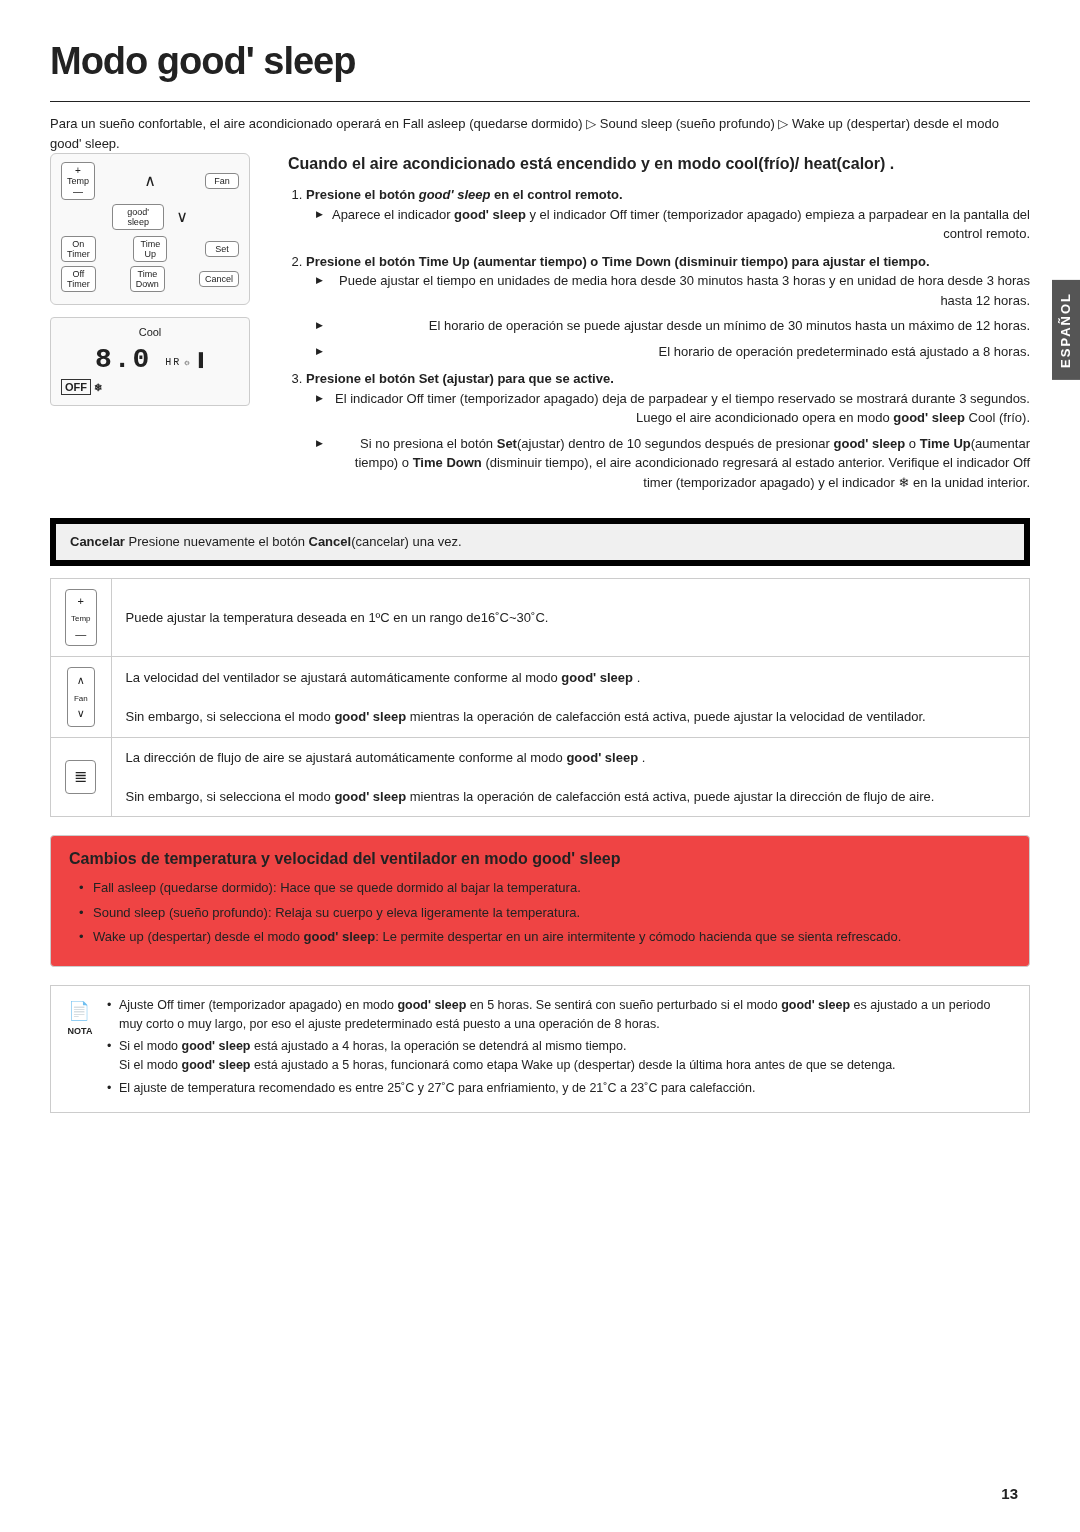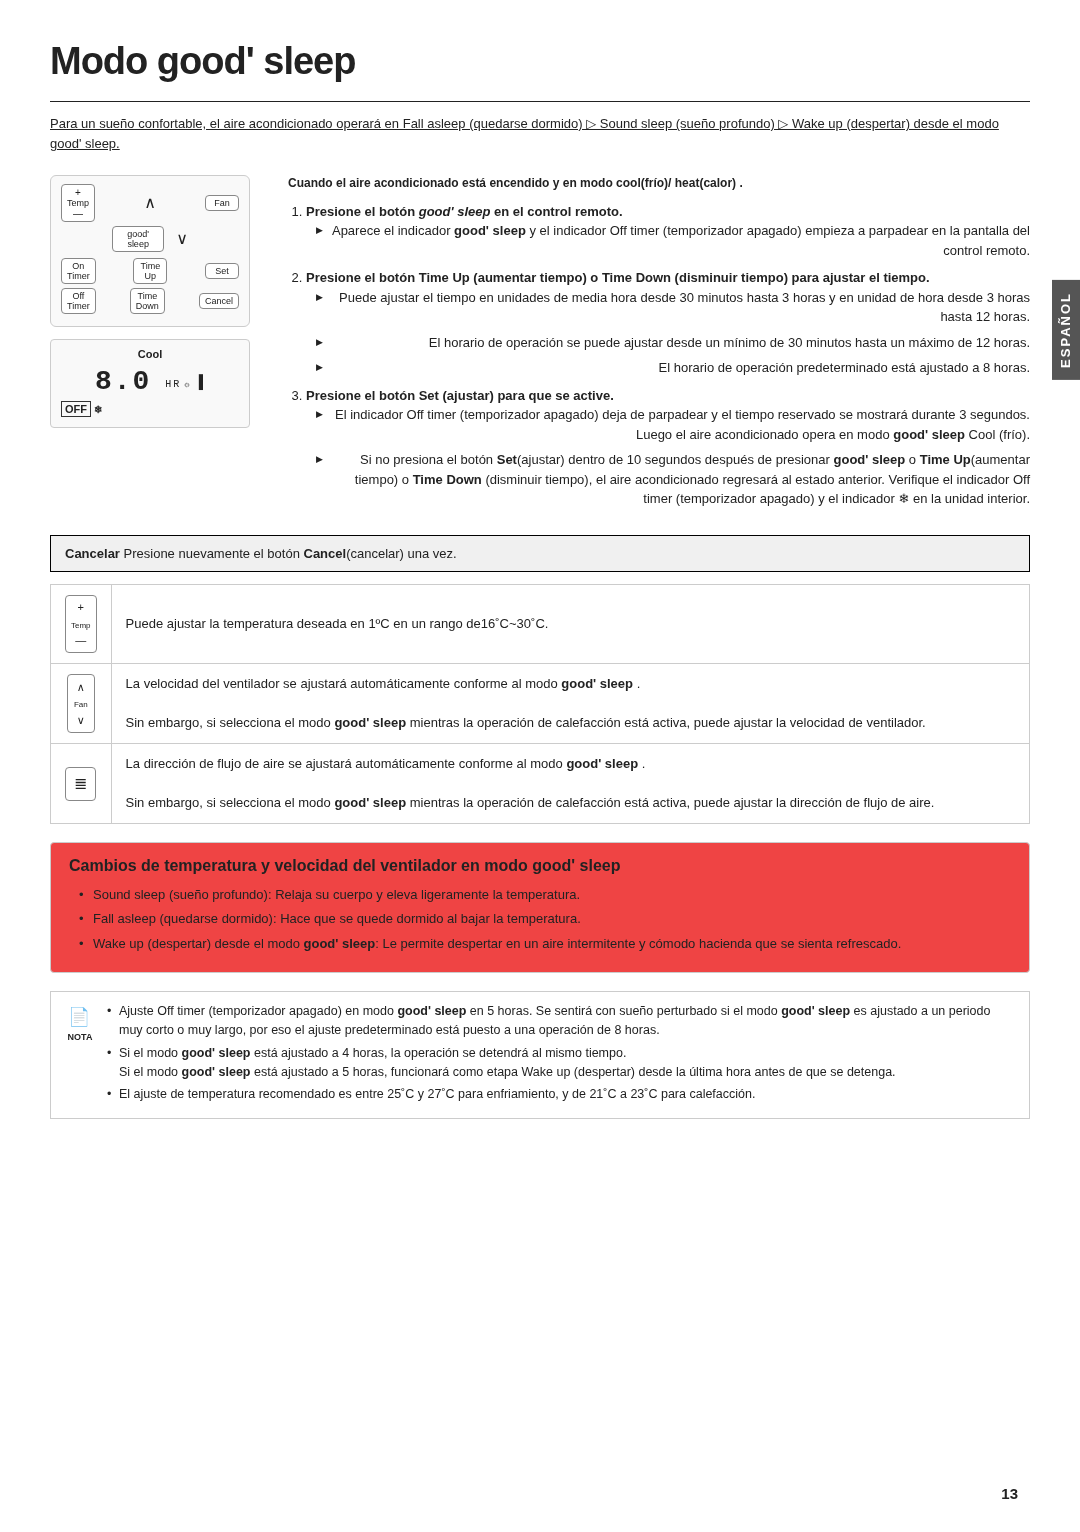--- a/index.html
+++ b/index.html
@@ -14,23 +14,21 @@
       position: relative;
     }
     .page-title {
       font-size: 38px;
       font-weight: 700;
       margin-bottom: 18px;
       letter-spacing: -1px;
     }
     .intro-text {
       font-size: 13px;
-      margin-bottom: 22px;
-      line-height: 1.5;
-      text-decoration: underline;
+      line-height: 1.5;
     }
     .main-section {
       display: flex;
       gap: 28px;
       margin-bottom: 18px;
     }
     .left-col {
       width: 210px;
       flex-shrink: 0;
     }
@@ -64,21 +62,21 @@
     
     .display-box {
       border: 1.5px solid #ccc;
       border-radius: 4px;
       padding: 8px 10px 10px;
       width: 200px;
       background: #f9f9f9;
     }
     .display-cool-label {
       font-size: 11px;
-      font-weight: bold;
+      font-weight: normal;
       text-align: center;
       margin-bottom: 6px;
     }
     .display-screen {
       display: flex;
       align-items: center;
       justify-content: center;
       font-size: 28px;
       font-weight: bold;
       letter-spacing: 2px;
@@ -96,21 +94,21 @@
     .display-off {
       font-size: 10px;
       font-weight: bold;
       margin-top: 4px;
       display: flex;
       align-items: center;
       gap: 3px;
     }
     
     .section-heading {
-      font-size: 12px;
+      font-size: 16px;
       font-weight: bold;
       margin-bottom: 10px;
       line-height: 1.4;
     }
     .steps ol {
       padding-left: 18px;
     }
     .steps ol li {
       margin-bottom: 8px;
       font-size: 13px;
@@ -130,21 +128,21 @@
     }
     .bullet-arrow::before {
       content: '▶';
       position: absolute;
       left: 0;
       font-size: 9px;
       top: 3px;
     }
     .cancel-box {
       background: #f0f0f0;
-      border: 1px solid #000000;
+      border: 6px solid #000000;
       padding: 8px 14px;
       margin: 12px 0;
       font-size: 13px;
       line-height: 1.5;
     }
     
     .info-table {
       border: 1px solid #ccc;
       border-collapse: collapse;
       width: 100%;
@@ -419,22 +417,22 @@
       La dirección de flujo de aire se ajustará automáticamente conforme al modo <strong>good' sleep</strong> .<br><br>
       Sin embargo, si selecciona el modo <strong>good' sleep</strong> mientras la operación de calefacción está activa, puede ajustar la dirección de flujo de aire.
     </td>
   </tr>
 </tbody>
   </table>
 
 <div class="bottom-section">
   <h2>Cambios de temperatura y velocidad del ventilador en modo good' sleep</h2>
   <ul class="bullet-list">
+    <li>Fall asleep (quedarse dormido): Hace que se quede dormido al bajar la temperatura.</li>
     <li>Sound sleep (sueño profundo): Relaja su cuerpo y eleva ligeramente la temperatura.</li>
-    <li>Fall asleep (quedarse dormido): Hace que se quede dormido al bajar la temperatura.</li>
     <li>Wake up (despertar) desde el modo <strong>good' sleep</strong>: Le permite despertar en un aire intermitente y cómodo hacienda que se sienta refrescado.</li>
   </ul>
 </div>
 
 <div class="nota-box">
   <div class="nota-icon">
     <span style="font-size:18px;">📄</span>
     <span class="nota-icon-label">NOTA</span>
   </div>
   <div class="nota-content">

